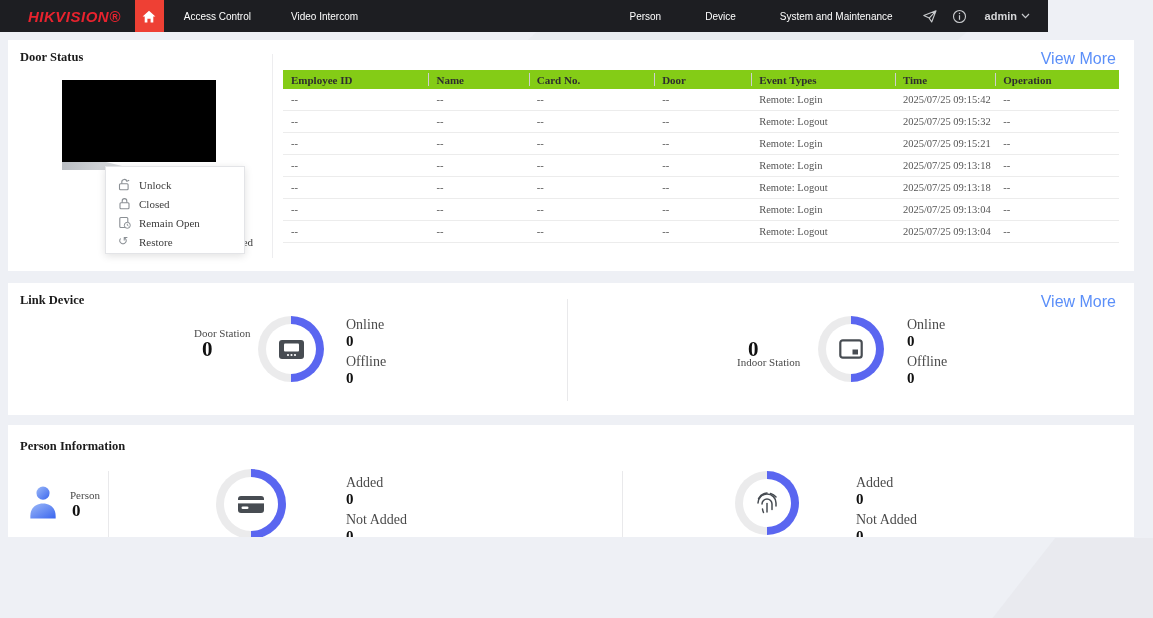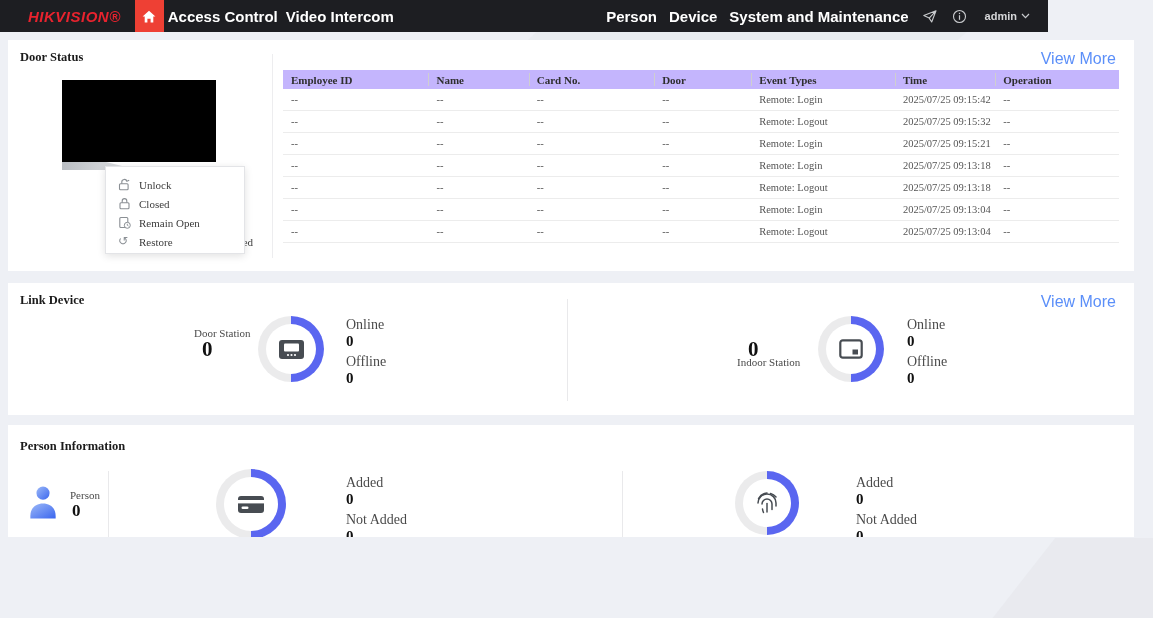--- a/index.html
+++ b/index.html
@@ -11,21 +11,21 @@
   .deco1{left:540px;top:14px;width:430px;height:30px;transform:skewX(-48deg);opacity:.7;}
   .deco2{left:1020px;top:538px;width:260px;height:90px;transform:skewX(-38deg);opacity:.8;}
 
   
   .nav{position:absolute;left:0;top:0;width:1048px;height:32px;background:#1d1e22;z-index:10;
        display:flex;align-items:stretch;font-family:"Liberation Sans","DejaVu Sans",sans-serif;}
   .brand{color:#e8232e;font-style:italic;font-weight:800;font-size:15px;letter-spacing:.5px;
          display:flex;align-items:center;padding:0 14px 0 28px;}
   .home-btn{width:29px;background:#ee4034;display:flex;align-items:center;justify-content:center;cursor:pointer;}
   .nav-left,.nav-right{display:flex;align-items:center;}
-  .nav-item{color:#fff;font-size:15px;font-weight:bold;padding:0 4px;cursor:pointer;white-space:nowrap;}
+  .nav-item{color:#fff;font-size:10px;font-weight:normal;padding:0 20px;cursor:pointer;white-space:nowrap;}
   .nav-right{margin-left:auto;padding-right:18px;gap:4px;}
   .nav-icon-btn{display:flex;align-items:center;justify-content:center;width:26px;height:32px;cursor:pointer;}
   .admin{color:#d6d7d9;font-size:11px;font-weight:bold;display:flex;align-items:center;gap:4px;padding-left:8px;cursor:pointer;}
 
   
   .panel{position:absolute;left:8px;width:1126px;background:#fff;z-index:1;}
   .panel1{top:40px;height:231px;}
   .panel2{top:283px;height:132px;}
   .panel3{top:425px;height:112px;overflow:hidden;}
   .sec-title{position:absolute;font-size:12.5px;font-weight:bold;color:#1b1b1b;}
@@ -44,21 +44,21 @@
   .ctx-menu{position:absolute;left:97px;top:126px;width:138px;z-index:6;background:#fff;
             border:1px solid #e3e4e7;box-shadow:0 2px 8px rgba(0,0,0,.12);padding:5px 0;}
   .ctx-item{display:flex;align-items:flex-end;gap:8px;height:19px;padding-left:12px;
             font-size:11px;color:#3c3c3c;cursor:pointer;}
   .ctx-item svg,.ctx-item .uglyph{flex:0 0 13px;}
   .uglyph{font-family:"DejaVu Sans",sans-serif;color:#8a8f94;font-size:12px;line-height:13px;}
   .ds-divider{position:absolute;left:264px;top:14px;width:1px;height:204px;background:#ededef;}
 
   
   .etable{position:absolute;left:275px;top:30px;width:836px;border-collapse:collapse;table-layout:fixed;}
-  .etable th{background:#c4b5fd;font-size:11px;font-weight:bold;color:#2e2e2e;text-align:left;
+  .etable th{background:#84cc16;font-size:11px;font-weight:bold;color:#2e2e2e;text-align:left;
              height:19px;padding:0 0 0 8px;position:relative;}
   .etable th+th::before{content:"";position:absolute;left:0;top:3px;width:1px;height:13px;background:#cfcfcf;}
   .etable td{font-size:10.5px;color:#555;height:21px;padding:0 0 0 8px;border-bottom:1px solid #ececec;
              white-space:nowrap;overflow:hidden;}
 
   
   .donut{border-radius:50%;background:conic-gradient(#5a66f0 0 50%,#ebebec 0 100%);
          display:flex;align-items:center;justify-content:center;position:absolute;}
   .donut::before{content:"";position:absolute;inset:8px;border-radius:50%;background:#fff;}
   .donut-icon{position:relative;z-index:1;display:flex;}

